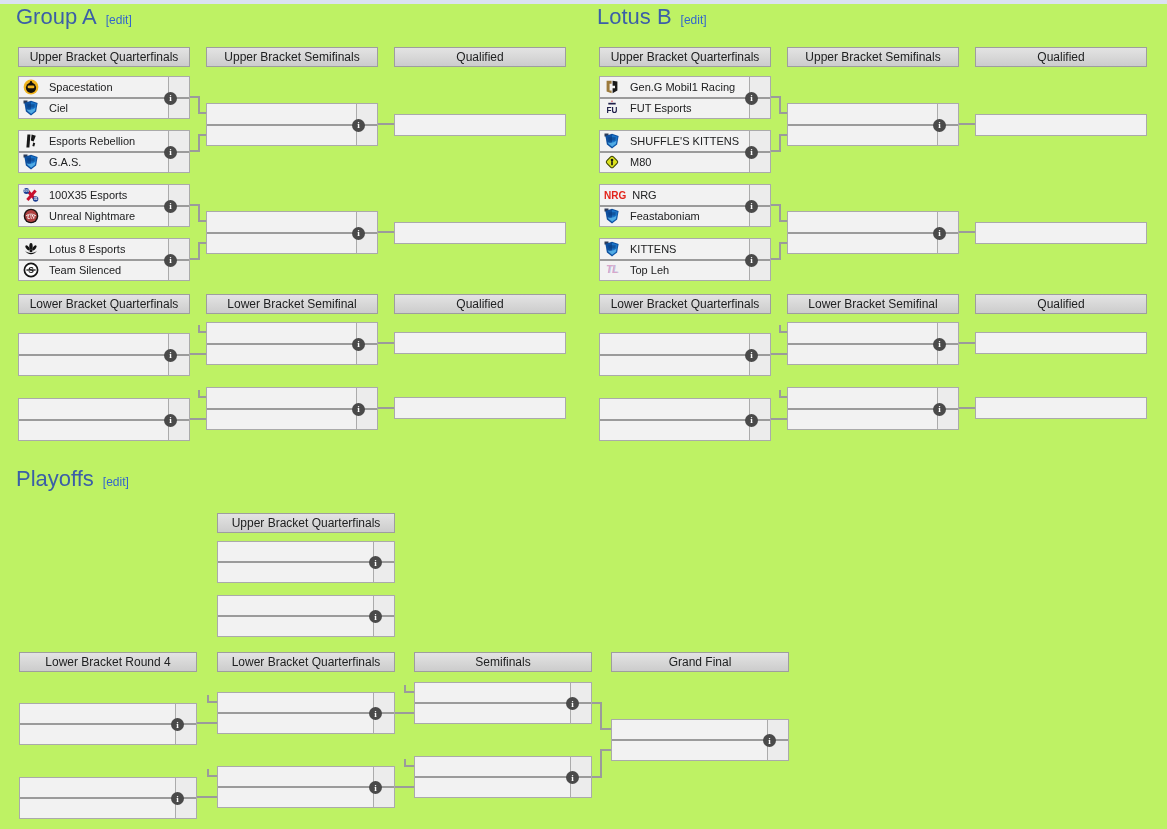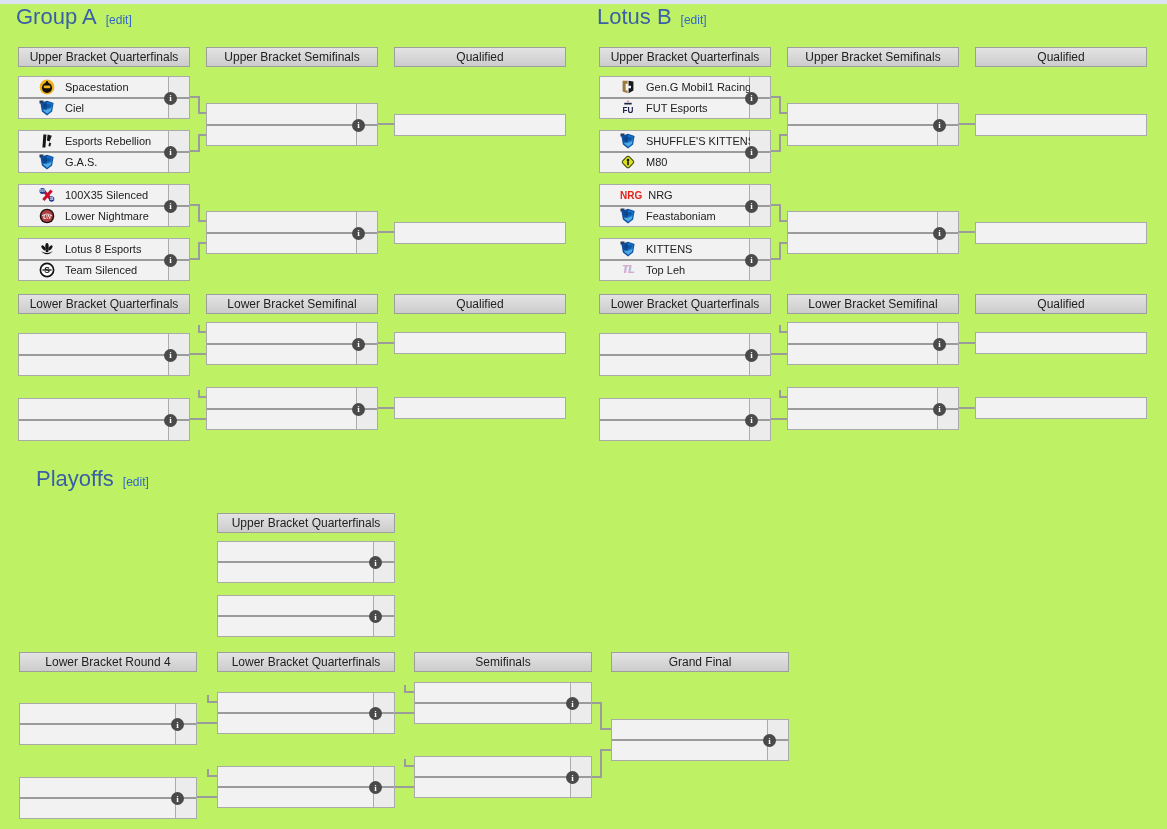--- a/index.html
+++ b/index.html
@@ -13,21 +13,21 @@
          text-align:center;color:#202122;z-index:1;white-space:nowrap;overflow:hidden;}
   .mbox{position:absolute;box-sizing:border-box;border:1px solid #aaaaaa;background:#f2f2f2;z-index:1;}
   .score-col{position:absolute;top:0;bottom:0;right:0;border-left:1px solid #ababab;background:#ececec;}
   .trow{position:absolute;left:0;display:flex;align-items:center;height:50%;}
   .trow.top{top:0;} .trow.bot{top:50%;}
   .midline{position:absolute;left:0;right:0;top:calc(50% - 1px);height:2px;background:#9b9b9b;}
   .cline{position:absolute;background:#9b9b9b;z-index:0;}
   .info{position:absolute;width:13px;height:13px;border-radius:50%;background:#4a4a4a;color:#ffffff;
         font:bold 9px "Liberation Serif",serif;display:flex;align-items:center;justify-content:center;
         z-index:3;cursor:pointer;}
-  .tlogo{margin-left:20px;width:16px;height:16px;display:flex;align-items:center;justify-content:center;flex:none;}
+  .tlogo{margin-left:4px;width:16px;height:16px;display:flex;align-items:center;justify-content:center;flex:none;}
   .tlogo.wide{width:auto;min-width:16px;}
   .tlogo svg{display:block;}
   .tname{margin-left:10px;font-size:11px;color:#202122;white-space:nowrap;overflow:hidden;}
   .logo-nrg{color:#e2231a;font-weight:bold;font-size:10px;font-style:normal;letter-spacing:0;}
   .logo-topleh{color:#d9a7c9;font-weight:bold;font-style:italic;font-size:10px;text-shadow:1px 0 #bcd0ee;}
 </style>
 </head>
 <body>
 
 <div id="canvas">
@@ -36,21 +36,21 @@
   <div class="section-heading" style="left:16px;top:4px;">
     <span class="title">Group A</span>
     <a class="edit" href="#">[edit]</a>
   </div>
 
   <div class="section-heading" style="left:597px;top:4px;">
     <span class="title">Lotus B</span>
     <a class="edit" href="#">[edit]</a>
   </div>
 
-  <div class="section-heading" style="left:16px;top:466px;margin-left:20px;">
+  <div class="section-heading" style="left:16px;top:466px;">
     <span class="title">Playoffs</span>
     <a class="edit" href="#">[edit]</a>
   </div>
 <div class="bhead" style="position: absolute; left: 18px; top: 47px; width: 172px; height: 20px;">Upper Bracket Quarterfinals</div>
     <div class="bhead" style="position: absolute; left: 206px; top: 47px; width: 172px; height: 20px;">Upper Bracket Semifinals</div>
     <div class="bhead" style="position: absolute; left: 394px; top: 47px; width: 172px; height: 20px;">Qualified</div>
     <div class="bhead" style="position: absolute; left: 18px; top: 294px; width: 172px; height: 20px;">Lower Bracket Quarterfinals</div>
     <div class="bhead" style="position: absolute; left: 206px; top: 294px; width: 172px; height: 20px;">Lower Bracket Semifinal</div>
     <div class="bhead" style="position: absolute; left: 394px; top: 294px; width: 172px; height: 20px;">Qualified</div>
     <div class="mbox" style="position: absolute; left: 18px; top: 76px; width: 172px; height: 43px;">
@@ -114,32 +114,32 @@
         <span class="tlogo">
           <svg viewBox="0 0 16 16" width="16" height="16">
             <path d="M4.4 3.6 L12.6 13" stroke="#c8102e" stroke-width="3"></path>
             <path d="M12.6 3.6 L4.4 13" stroke="#c8102e" stroke-width="3"></path>
             <circle cx="3.4" cy="4" r="2.9" fill="#1c3f94"></circle>
             <text x="3.4" y="5.1" font-size="2.8" fill="#ffffff" text-anchor="middle" font-weight="bold" font-family="Liberation Sans,sans-serif">100</text>
             <circle cx="12.6" cy="12" r="2.7" fill="#1c3f94"></circle>
             <text x="12.6" y="13.2" font-size="3.4" fill="#ffffff" text-anchor="middle" font-weight="bold" font-family="Liberation Sans,sans-serif">35</text>
           </svg>
         </span>
-        <span class="tname">100X35 Silenced</span>
+        <span class="tname">100X35 Esports</span>
       </div>
       <div class="trow bot" style="right: 20px;">
         <span class="tlogo">
           <svg viewBox="0 0 16 16" width="16" height="16">
             <circle cx="8" cy="8" r="7.3" fill="#1c1212"></circle>
             <circle cx="8" cy="8" r="5.9" fill="#b04040"></circle>
             <path d="M3 8 C5.5 5.5 10.5 5.5 13 8" stroke="#e8dede" stroke-width="1" fill="none"></path>
             <text x="8" y="11" font-size="5.5" fill="#ffffff" font-style="italic" font-weight="bold" text-anchor="middle" font-family="Liberation Serif,serif">UN</text>
           </svg>
         </span>
-        <span class="tname">Lower Nightmare</span>
+        <span class="tname">Unreal Nightmare</span>
       </div>
       <div class="midline"></div>
       <div class="info" style="left: 145px; top: 14.5px;">i</div>
     </div>
     <div class="mbox" style="position: absolute; left: 18px; top: 238px; width: 172px; height: 43px;">
       <div class="score-col" style="width: 20px;"></div>
       <div class="trow top" style="right: 20px;">
         <span class="tlogo">
           <svg viewBox="0 0 16 16" width="16" height="16">
             <g fill="#141414">

